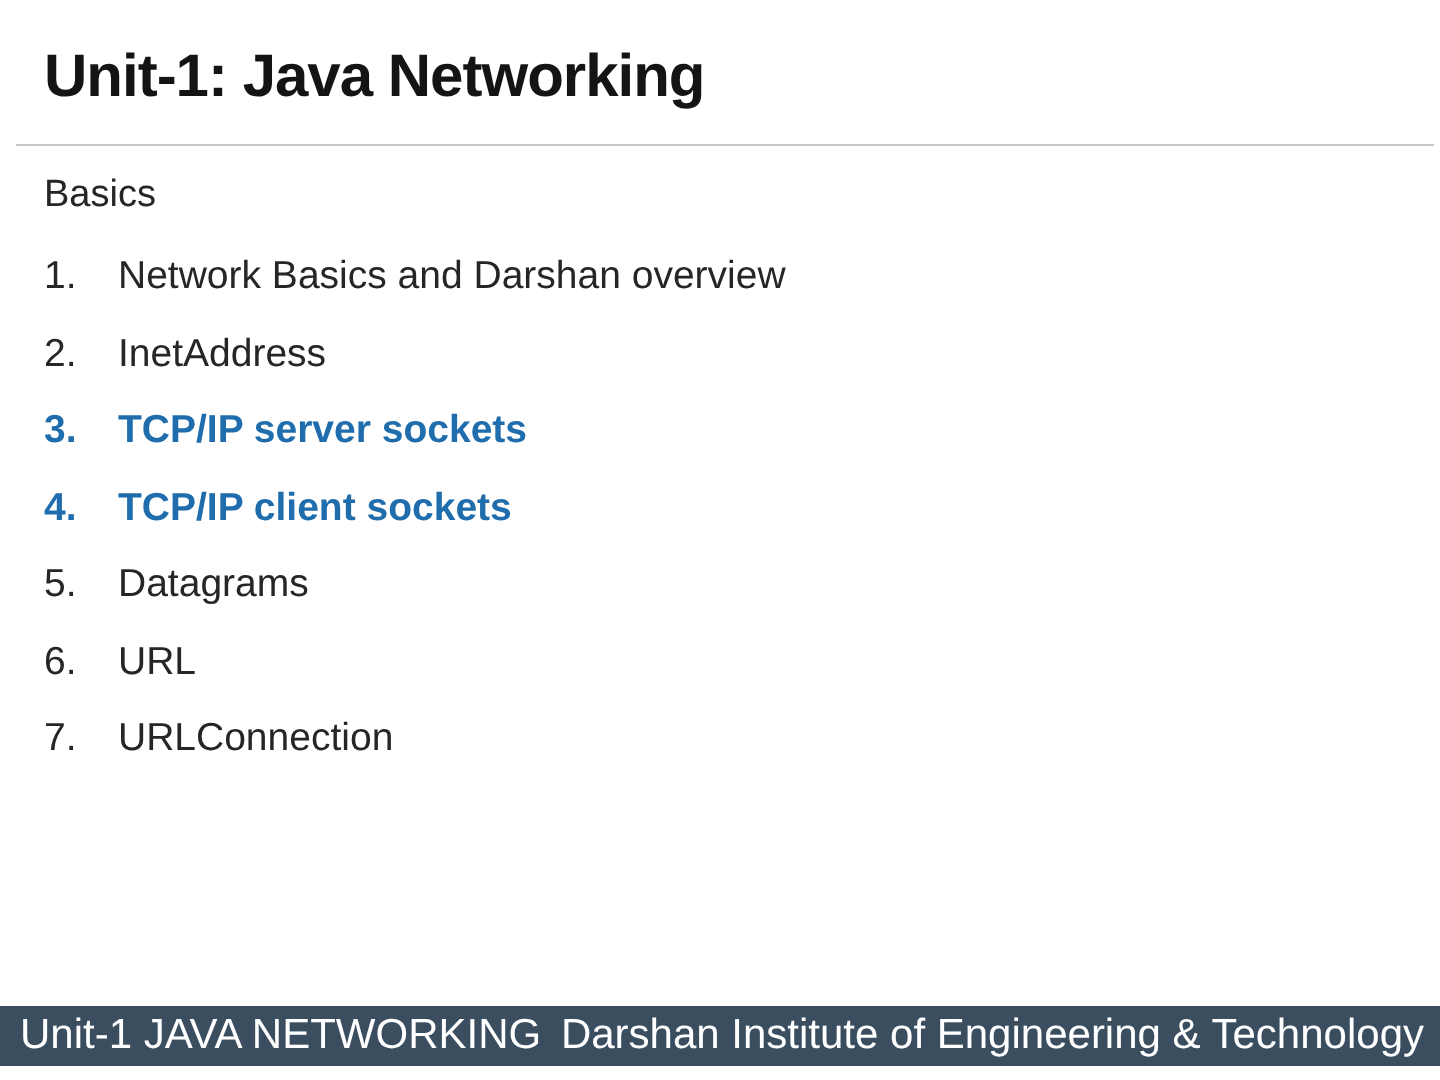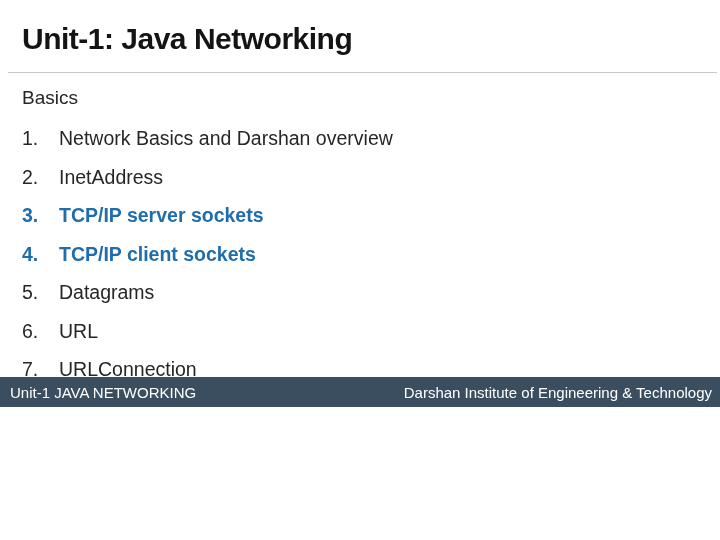--- a/index.html
+++ b/index.html
@@ -4,21 +4,21 @@
 <style>
   html, body {
     margin: 0;
     padding: 0;
     background: #ffffff;
     font-family: "Liberation Sans", sans-serif;
   }
   .slide {
     position: relative;
     width: 720px;
-    height: 407px;
+    height: 533px;
     background: #ffffff;
     overflow: hidden;
   }
   .slide-title {
     position: absolute;
     left: 22px;
     top: 22px;
     font-size: 30px;
     font-weight: bold;
     letter-spacing: -0.5px;
@@ -63,21 +63,21 @@
     font-weight: bold;
   }
   .footer-bar {
     position: absolute;
     left: 0;
     right: 0;
     bottom: 0;
     height: 30px;
     background: var(--footer-bg, #3a4e60);
     color: #ffffff;
-    font-size: 15px;
+    font-size: 21px;
   }
   .footer-left {
     position: absolute;
     left: 10px;
     top: 50%;
     transform: translateY(-50%);
     white-space: nowrap;
   }
   .footer-page {
     position: absolute;

